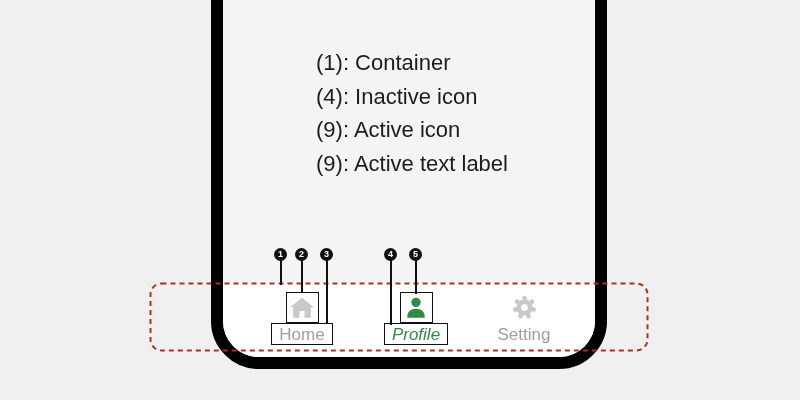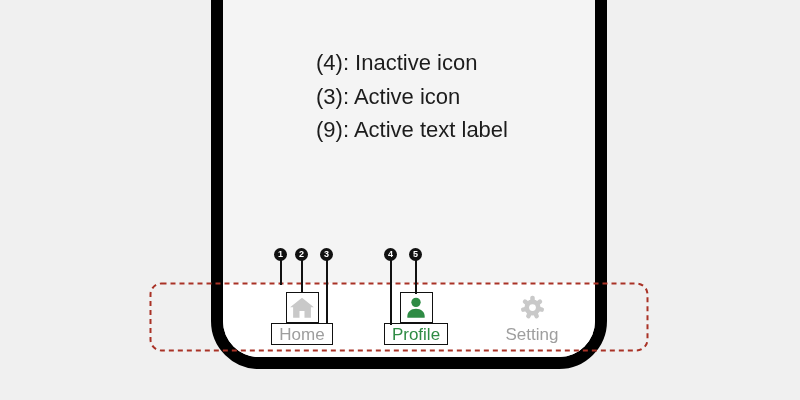--- a/index.html
+++ b/index.html
@@ -24,38 +24,38 @@
     position: absolute; left: 0; right: 0; bottom: 0; height: 74px;
     background: #ffffff;
   }
   .tab {
     position: absolute; top: 9px; width: 90px;
     display: flex; flex-direction: column; align-items: center;
     cursor: pointer;
   }
   .tab-home    { left: 34px; }
   .tab-profile { left: 148px; }
-  .tab-setting { left: 264px; }
+  .tab-setting { left: 256px; }
 
   .iconbox {
     width: 33px; height: 31px;
     display: flex; align-items: center; justify-content: center;
     flex: none;
   }
   .labelbox {
     height: 22px; padding: 0 7px;
     display: flex; align-items: center; justify-content: center;
     flex: none;
     text-align: right;
   }
   .annotated { border: 1.5px solid #111; }
 
   .tab-label { font-size: 17px; line-height: 1; white-space: nowrap; }
   .inactive .tab-label { color: #9e9e9e; }
-  .active   .tab-label { color: #2e8b44; }
+  .active   .tab-label { color: #2e8b44; font-style: italic; }
 
   
   .container-annotation {
     position: absolute; left: 149px; top: 282px;
     width: 502px; height: 72px; z-index: 6; pointer-events: none;
   }
 
   
   .legend {
     position: absolute; left: 316px; top: 46px;
@@ -126,22 +126,23 @@
       </div>
 
     </div>
   </div>
 
   <svg class="container-annotation">
     <rect x="1.5" y="1.5" width="497" height="67" rx="11" fill="none" stroke="#a93226" stroke-width="2" stroke-dasharray="5 4"></rect>
   </svg>
 
   <div class="legend">
+    <div>(1): Container</div>
     <div>(4): Inactive icon</div>
-    <div>(3): Active icon</div>
+    <div>(9): Active icon</div>
     <div>(9): Active text label</div>
   </div>
 
   <div class="leader" style="left:280px; top:260px; height:25px;"></div>
   <div class="leader" style="left:301px; top:260px; height:33px;"></div>
   <div class="leader" style="left:326px; top:260px; height:64px;"></div>
   <div class="leader" style="left:390px; top:260px; height:65px;"></div>
   <div class="leader" style="left:415px; top:260px; height:34px;"></div>
 
   <div class="badge" style="left:274px; top:248px;">1</div>

